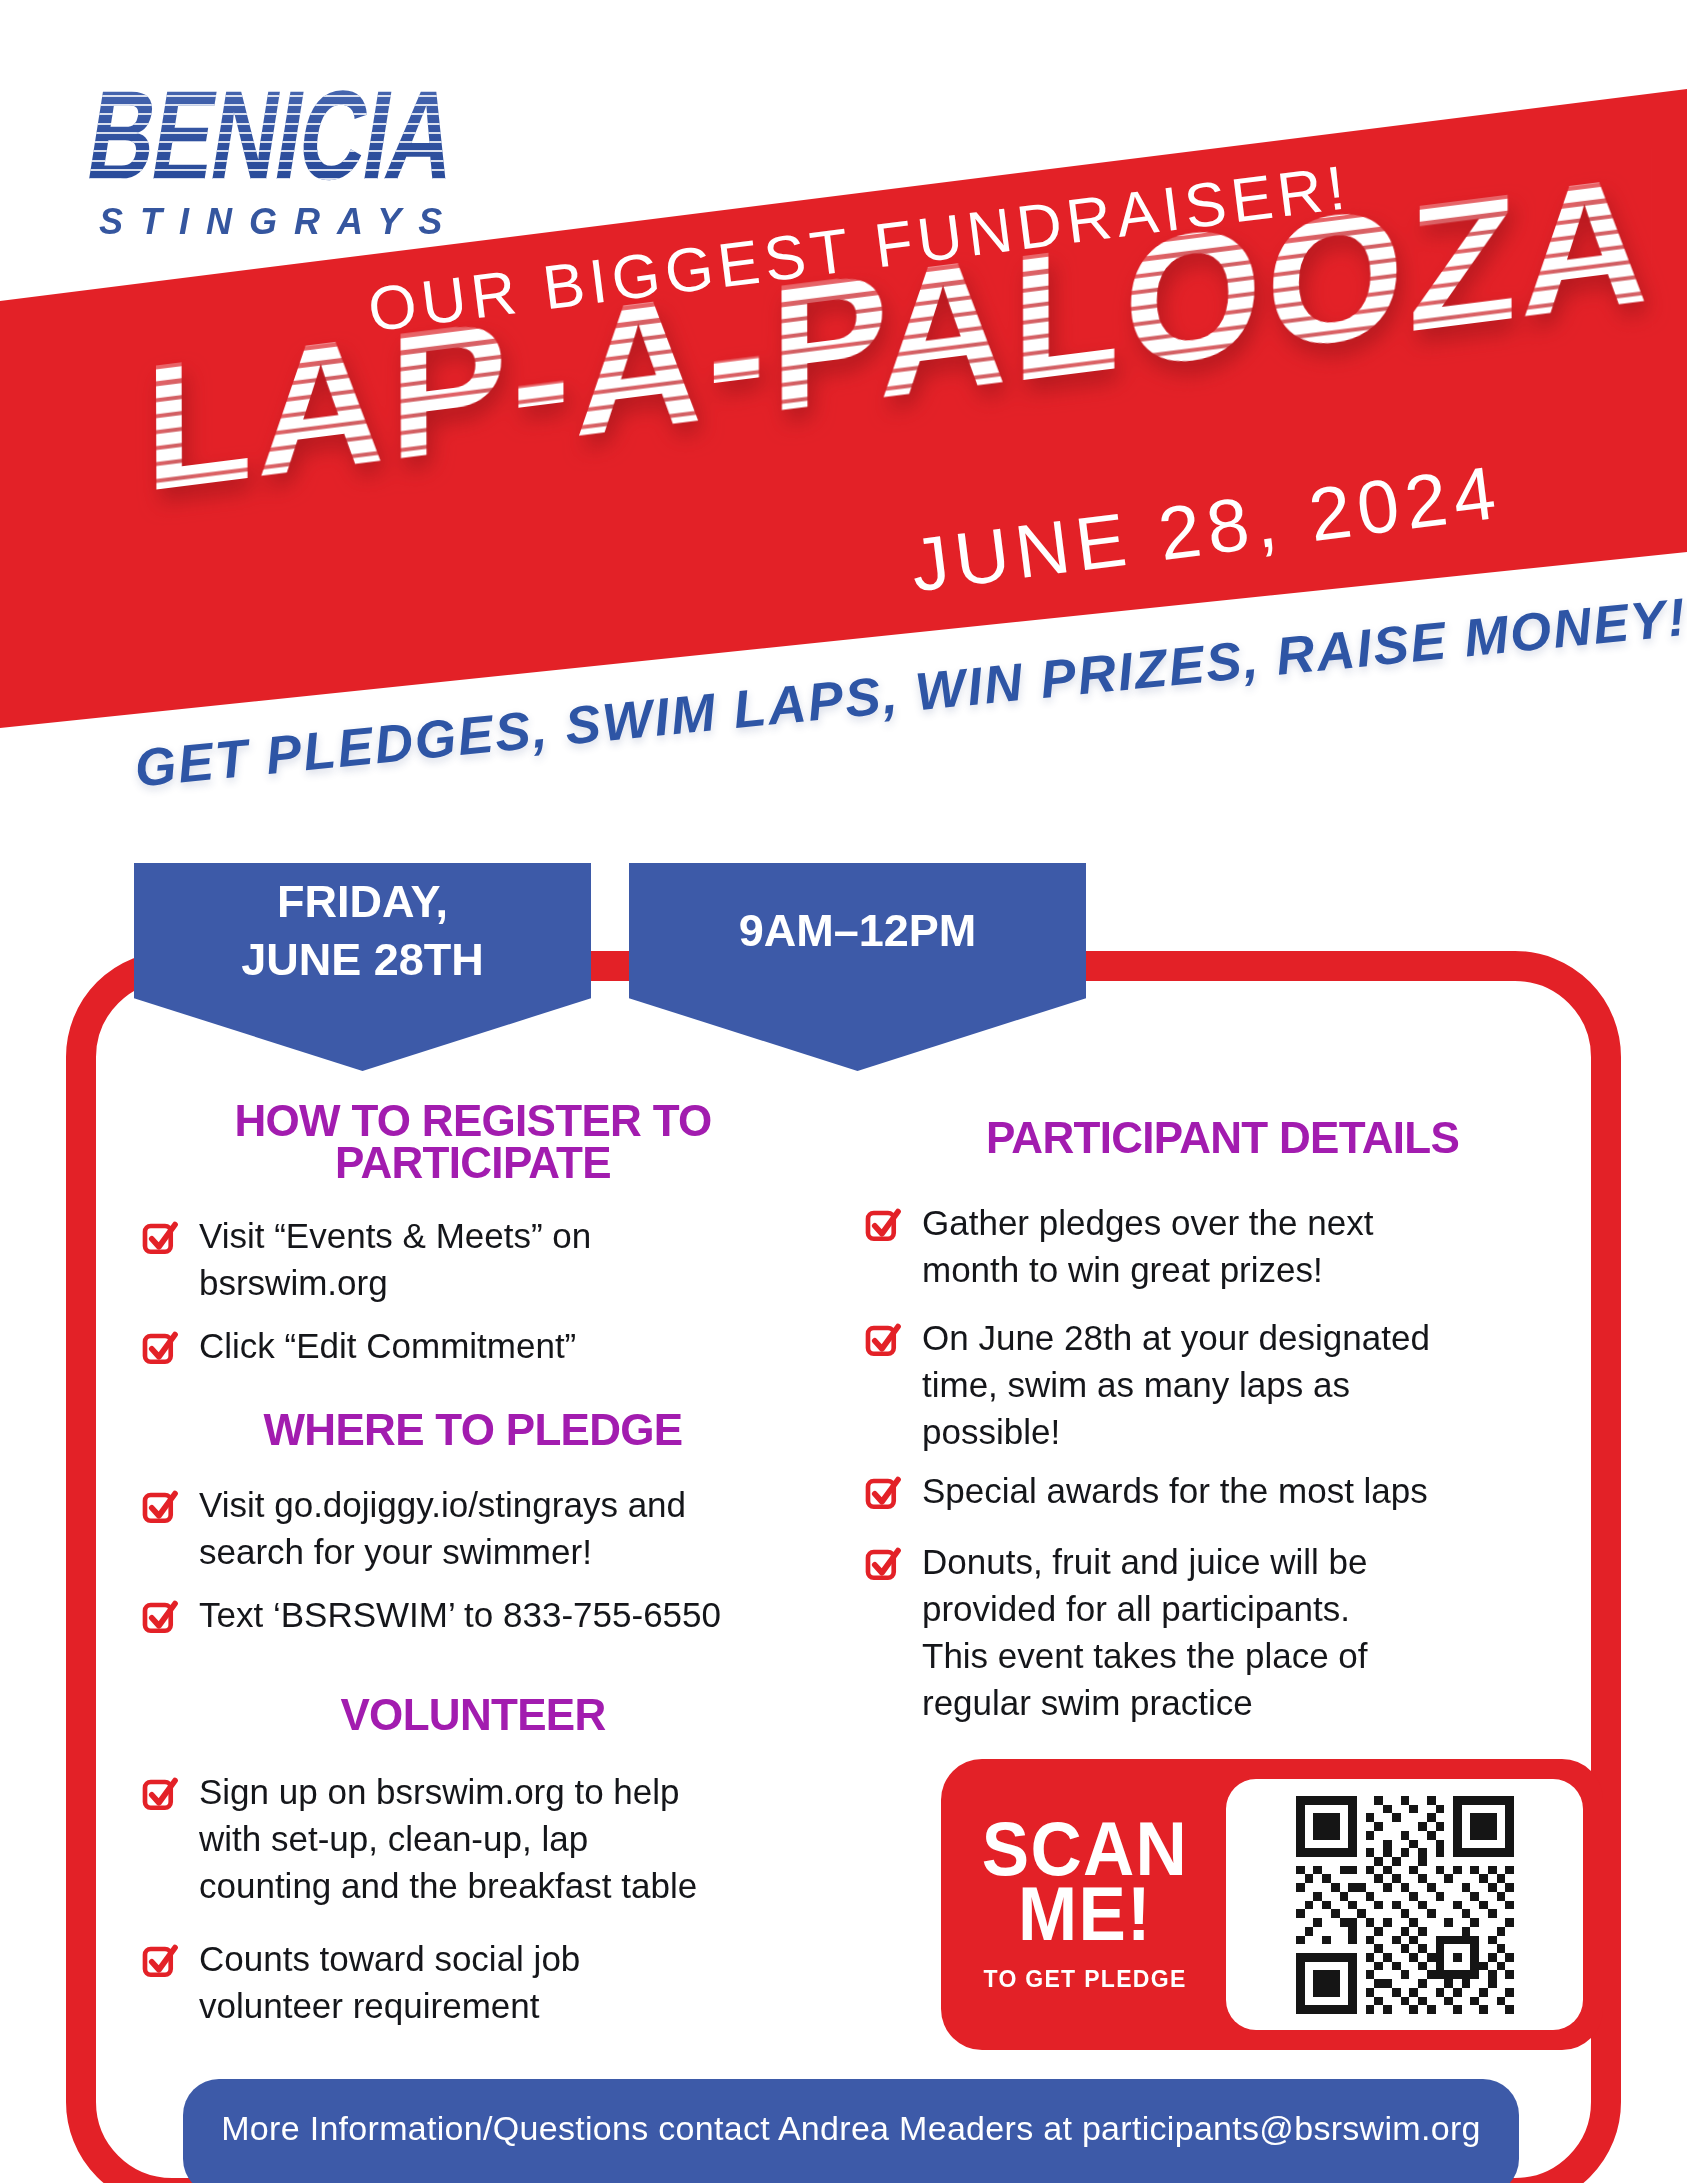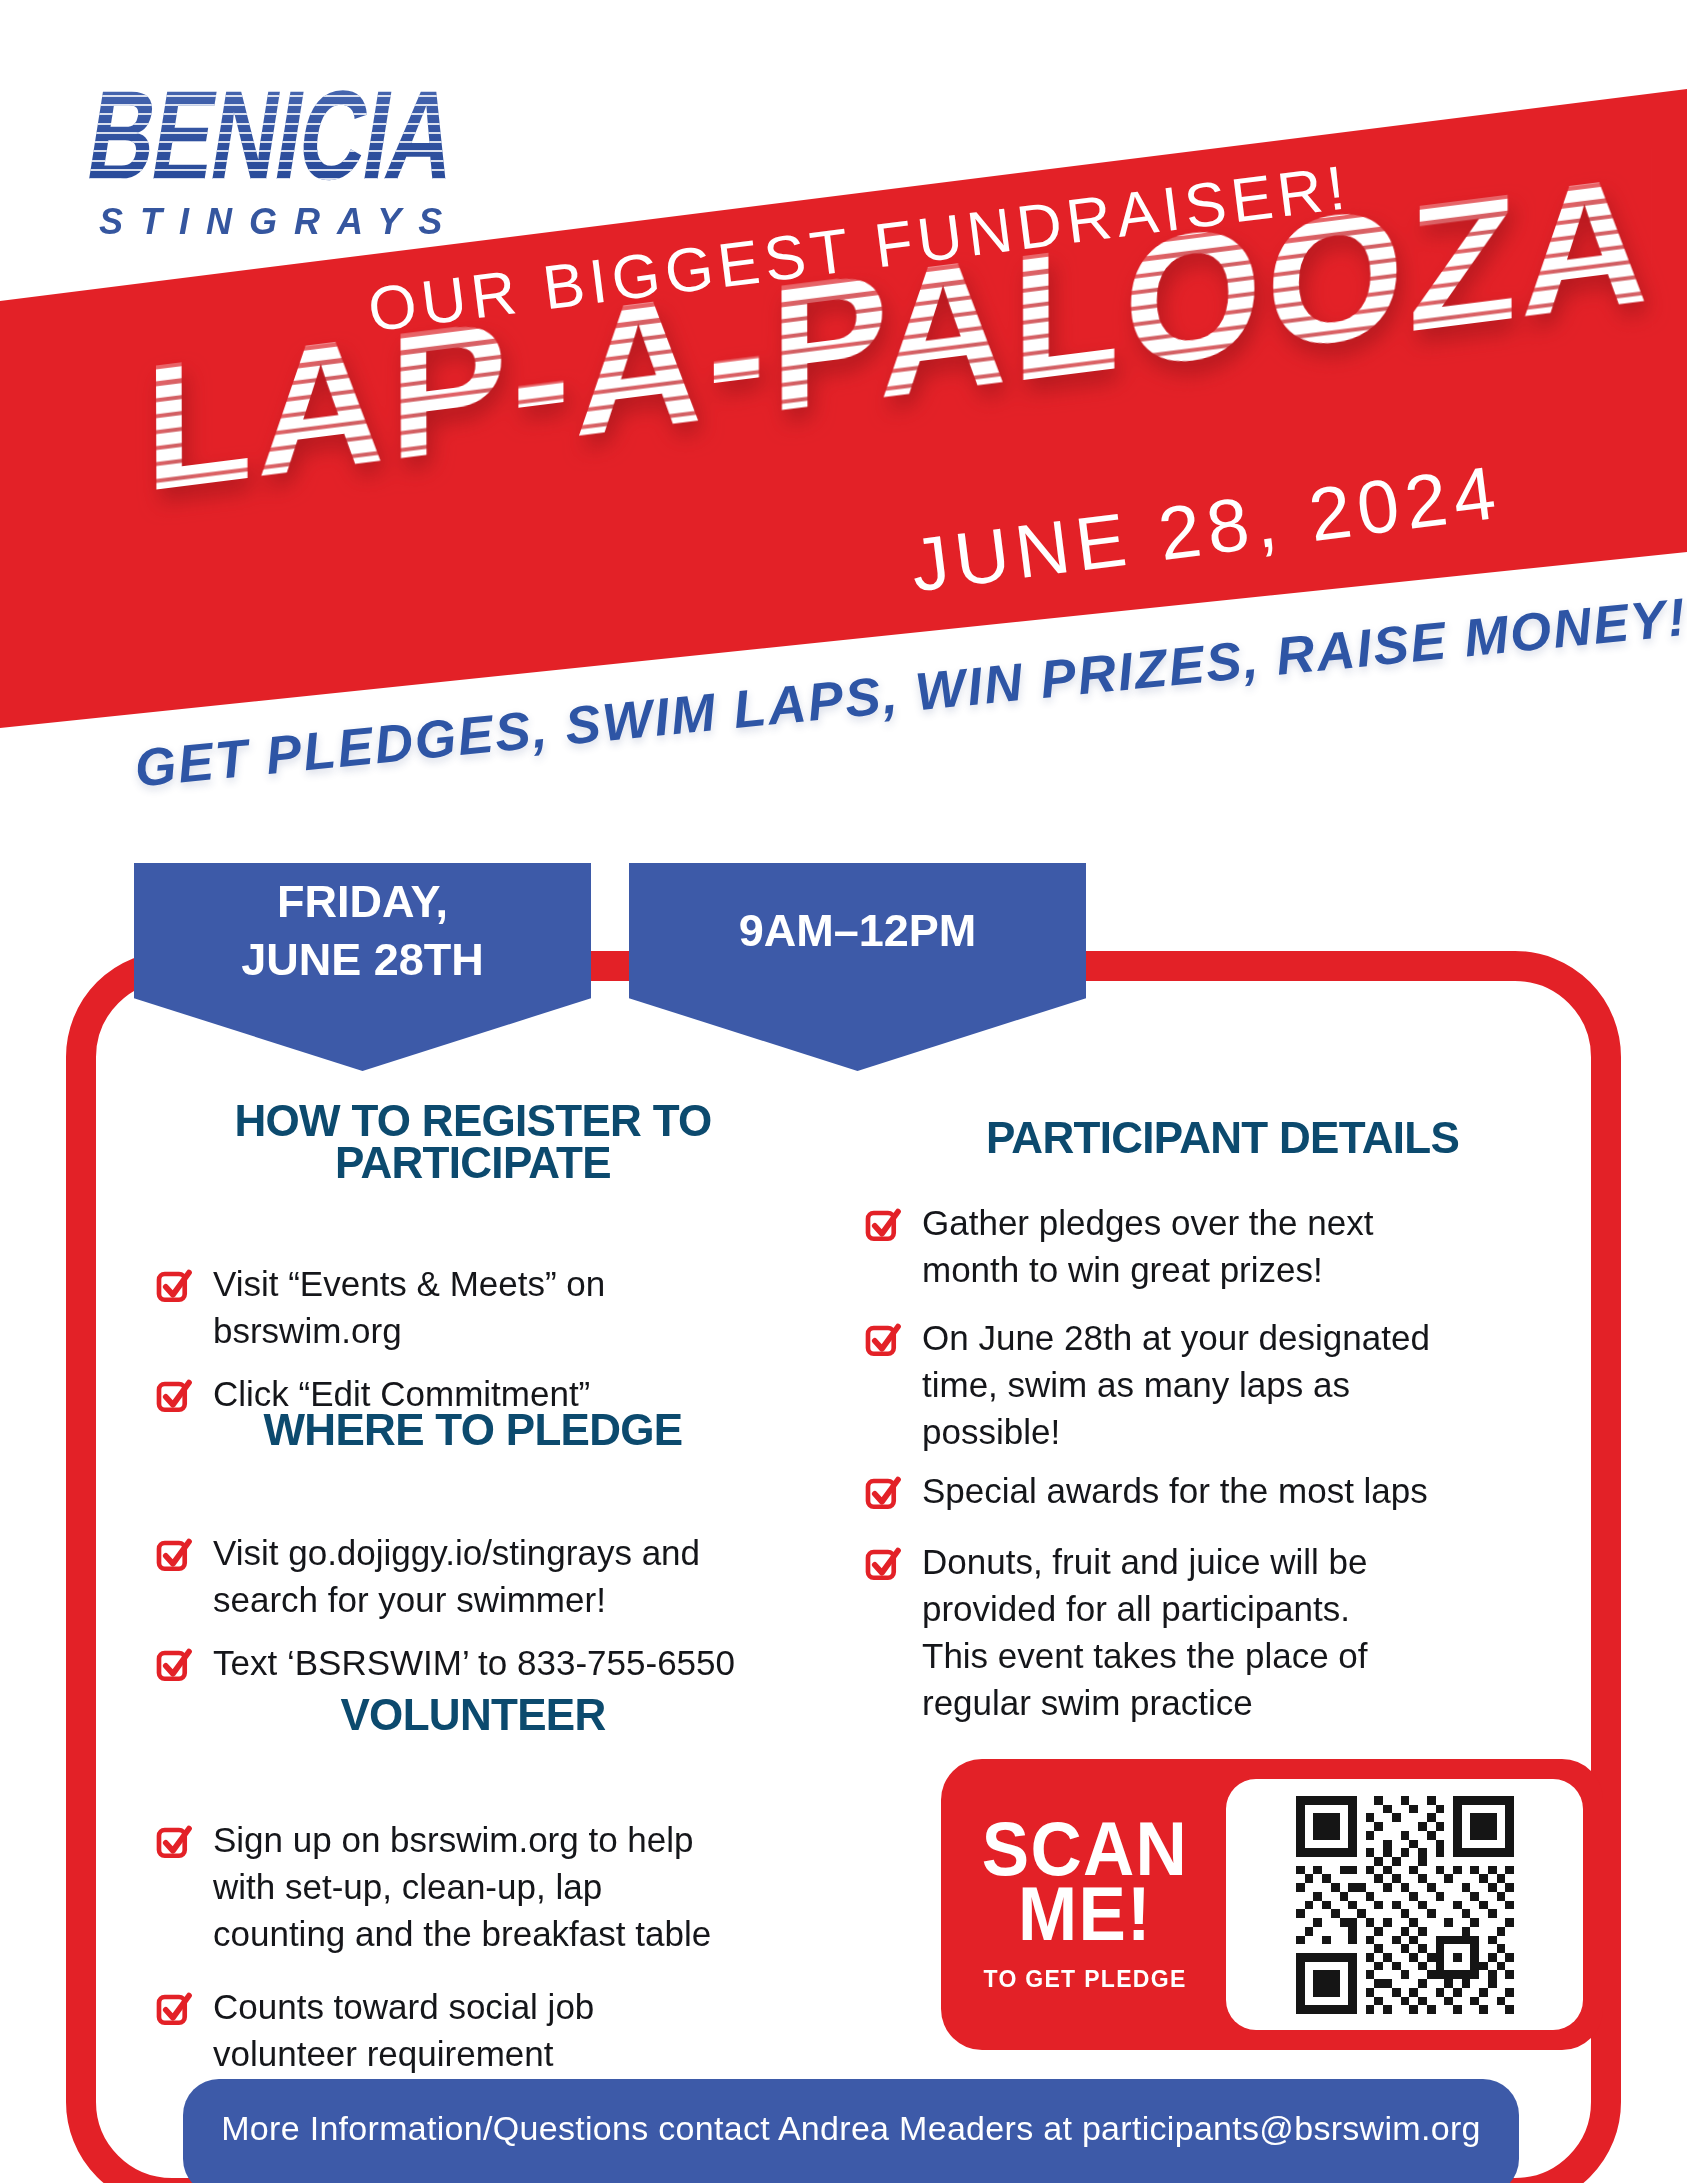--- a/index.html
+++ b/index.html
@@ -66,25 +66,25 @@
     background:#3d5aa8;
     clip-path:polygon(0 0,100% 0,100% 65%,50% 100%,0 65%);
     display:flex;flex-direction:column;align-items:center;justify-content:center;
     box-sizing:border-box;padding:6.6px 0 79px;
   }
   .ribbon-line{font-size:45px;font-weight:700;line-height:58px;color:#fff;white-space:nowrap;}
   .ribbon-line:empty{display:none;}
 
   
   .heading{position:absolute;z-index:4;font-size:44px;font-weight:700;line-height:42px;letter-spacing:-0.7px;
-    color:#0c4a6e;text-align:center;white-space:pre-line;}
+    color:#a21caf;text-align:center;white-space:pre-line;}
   .h-l{left:142px;width:662px;}
   .h-r{left:865px;width:715px;}
   .item{position:absolute;z-index:4;display:flex;align-items:flex-start;gap:21px;}
-  .item-l{left:156px;width:645px;margin-top:48px;}
+  .item-l{left:142px;width:645px;}
   .item-r{left:865px;width:731px;}
   .chk{width:36px;height:40px;flex:none;margin-top:4px;}
   .item-text{font-size:35px;line-height:47px;color:#15161a;white-space:pre-line;}
 
   
   .scanbox{
     position:absolute;left:941px;top:1759px;width:662px;height:291px;z-index:4;
     box-sizing:border-box;background:#e32127;border-radius:41px;
     display:flex;gap:17px;padding:20px;
   }

